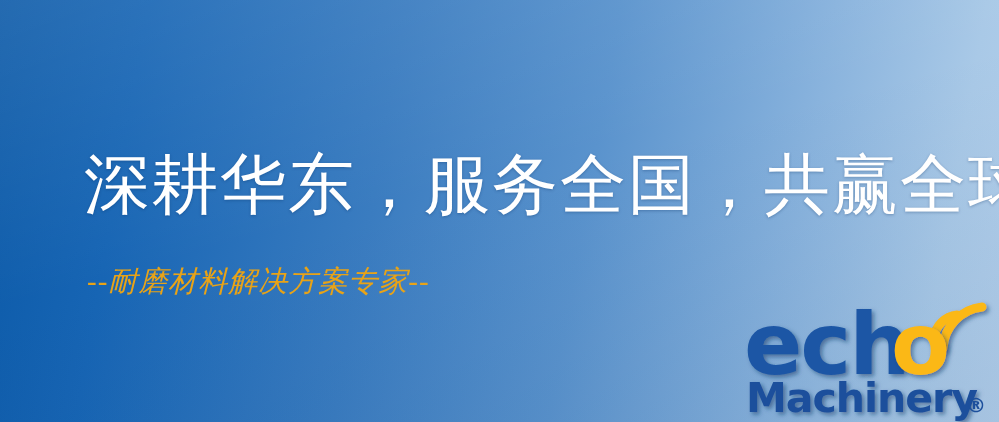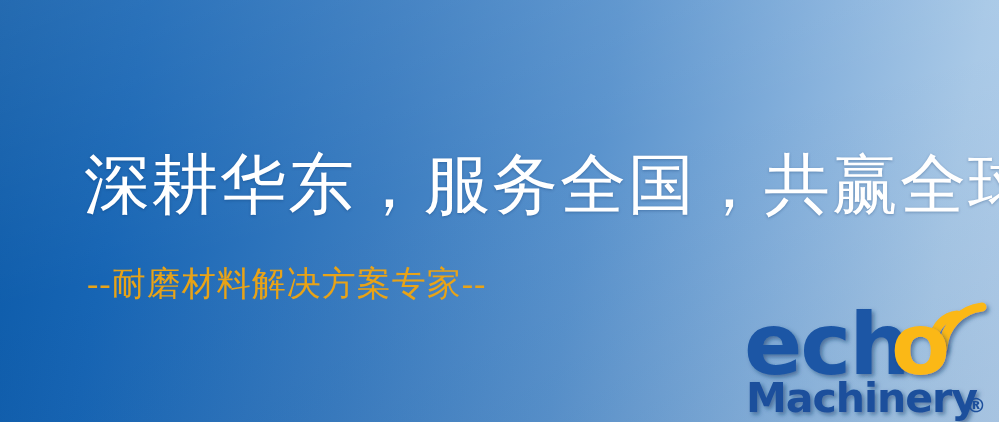--- a/index.html
+++ b/index.html
@@ -50,26 +50,27 @@
     white-space: nowrap;
     text-shadow: 0 1px 3px rgba(0,40,90,0.30);
     z-index: 3;
   }
 
   .subtitle {
     position: absolute;
     left: 87px;
     top: 267px;
     font-family: "Liberation Serif", "DejaVu Serif", serif;
-    font-size: 34px;
+    font-size: 29px;
     line-height: 1;
     color: #e8a317;
     letter-spacing: 1px;
     white-space: nowrap;
     z-index: 3;
+    font-style: italic;
   }
 
   
   .logo {
     position: absolute;
     left: 744px;
     top: 296px;
     width: 255px;
     height: 126px;
     z-index: 4;

